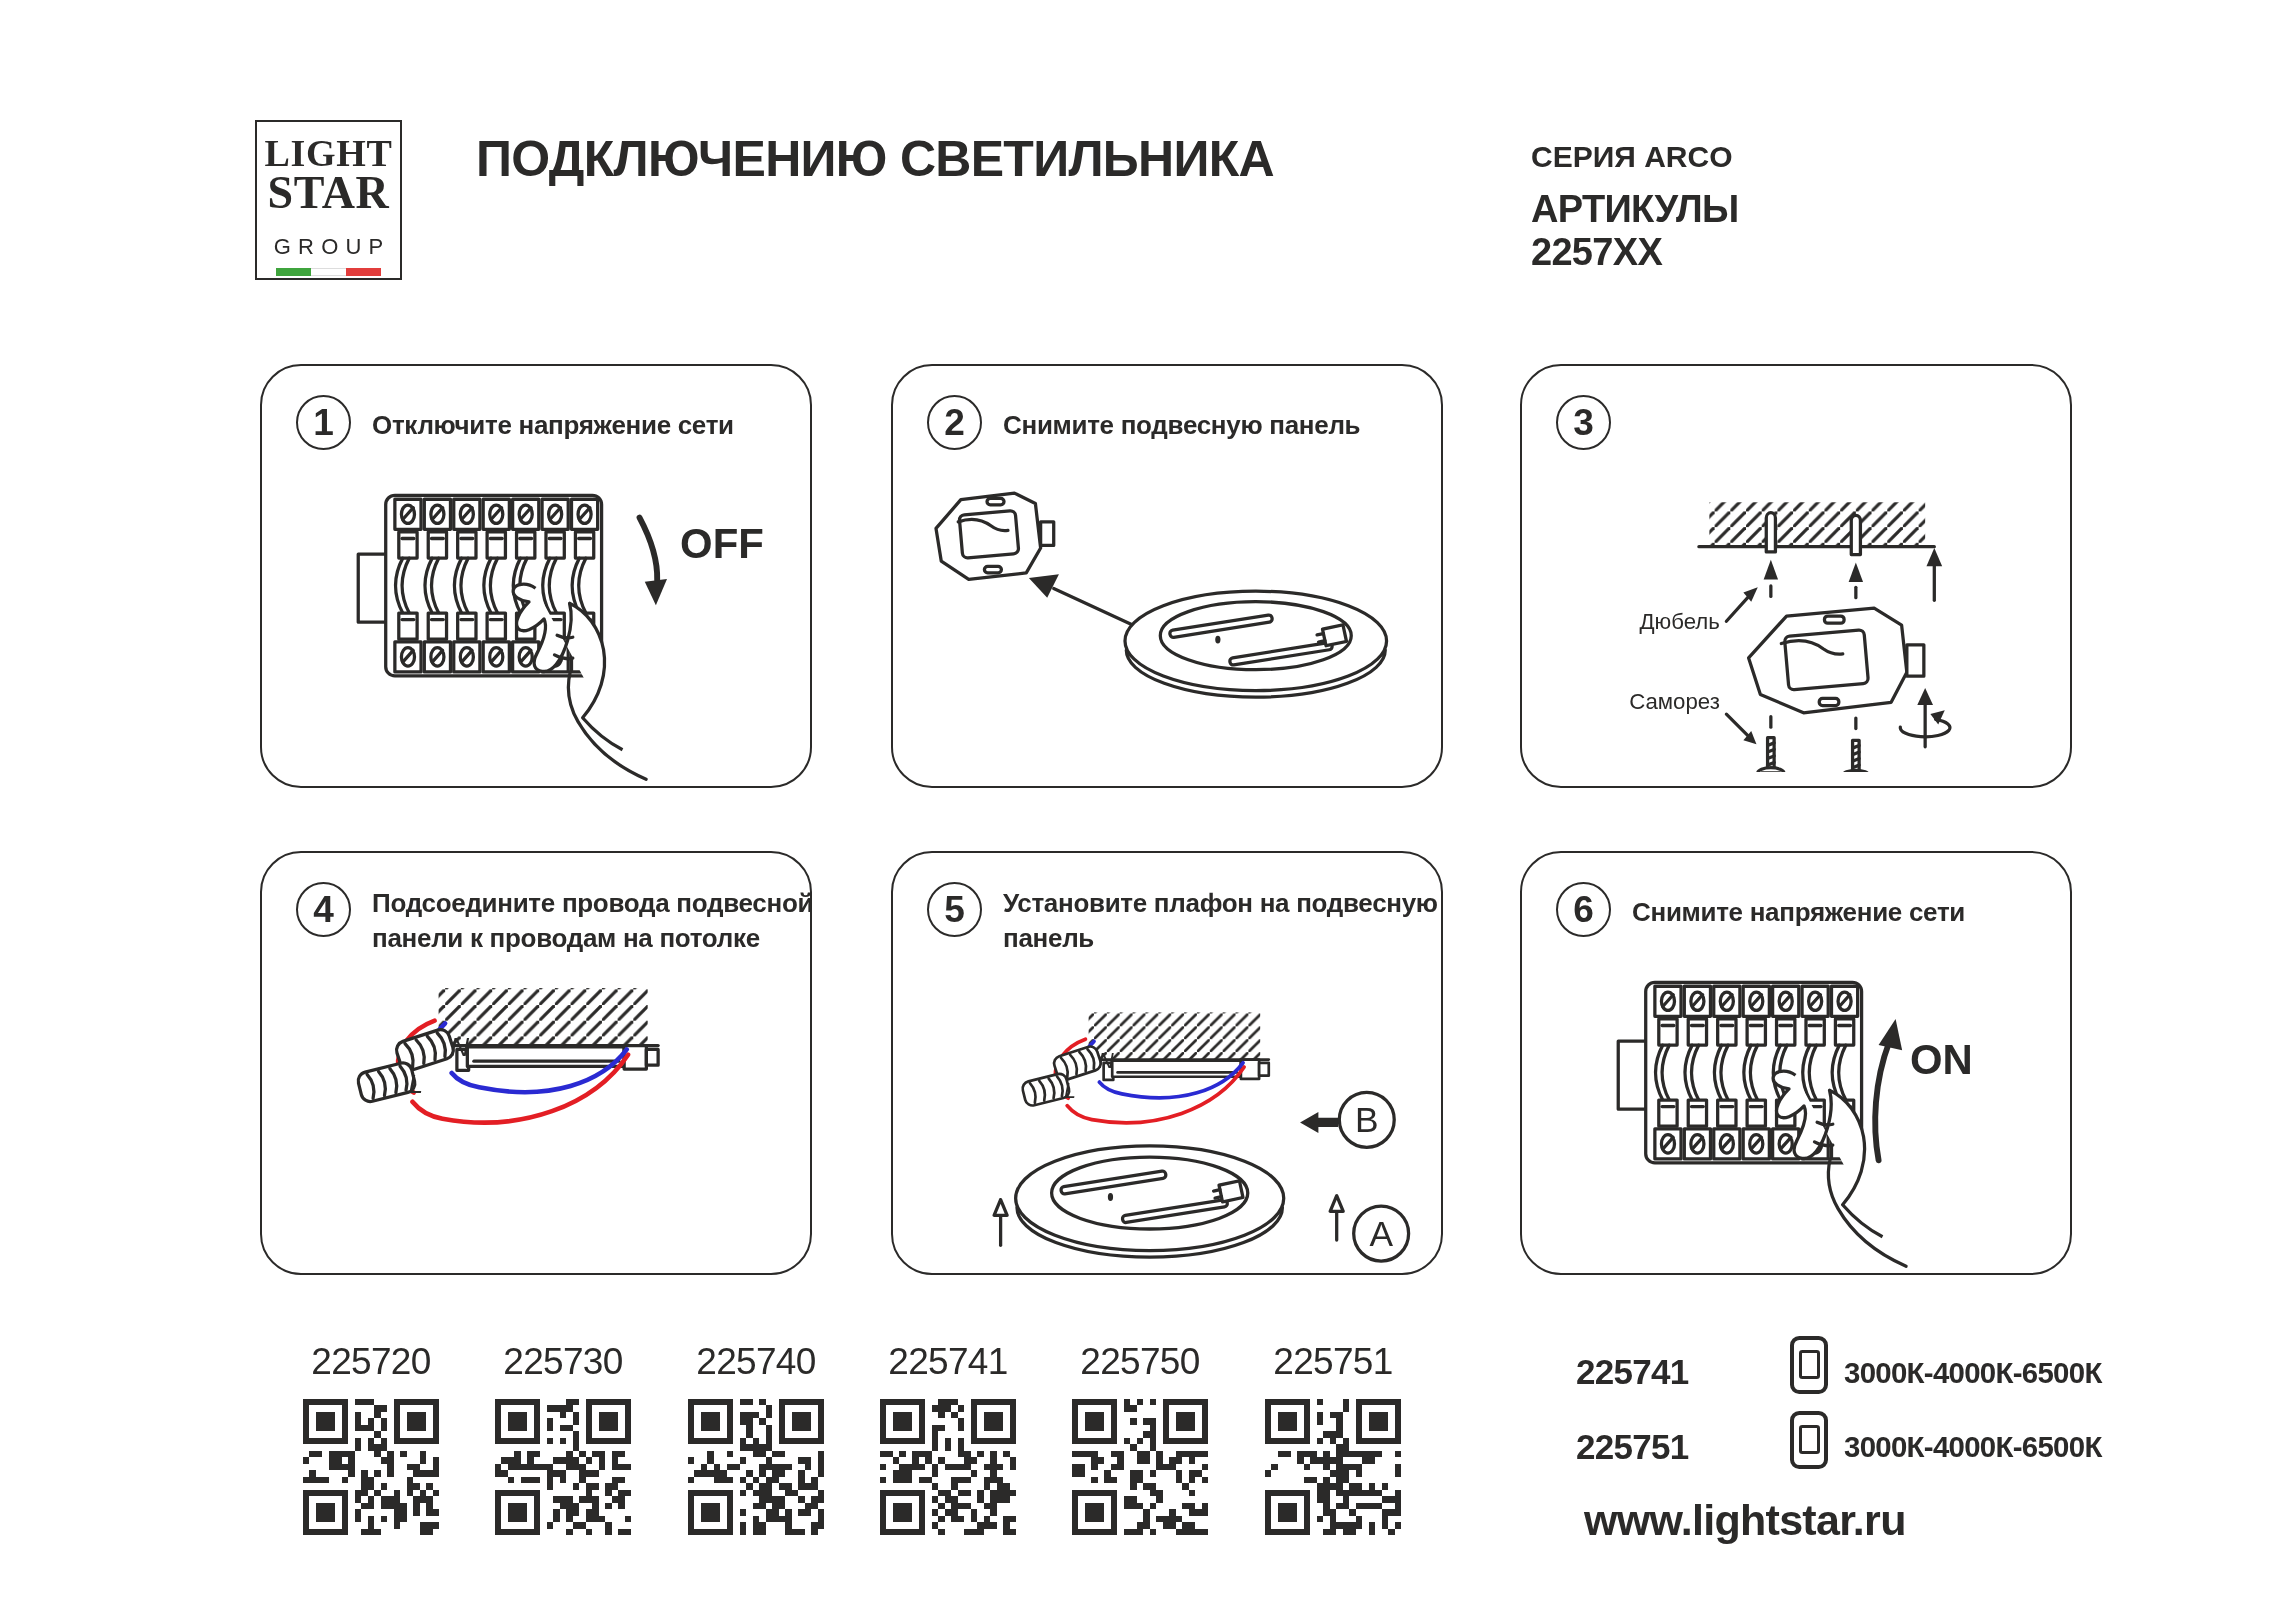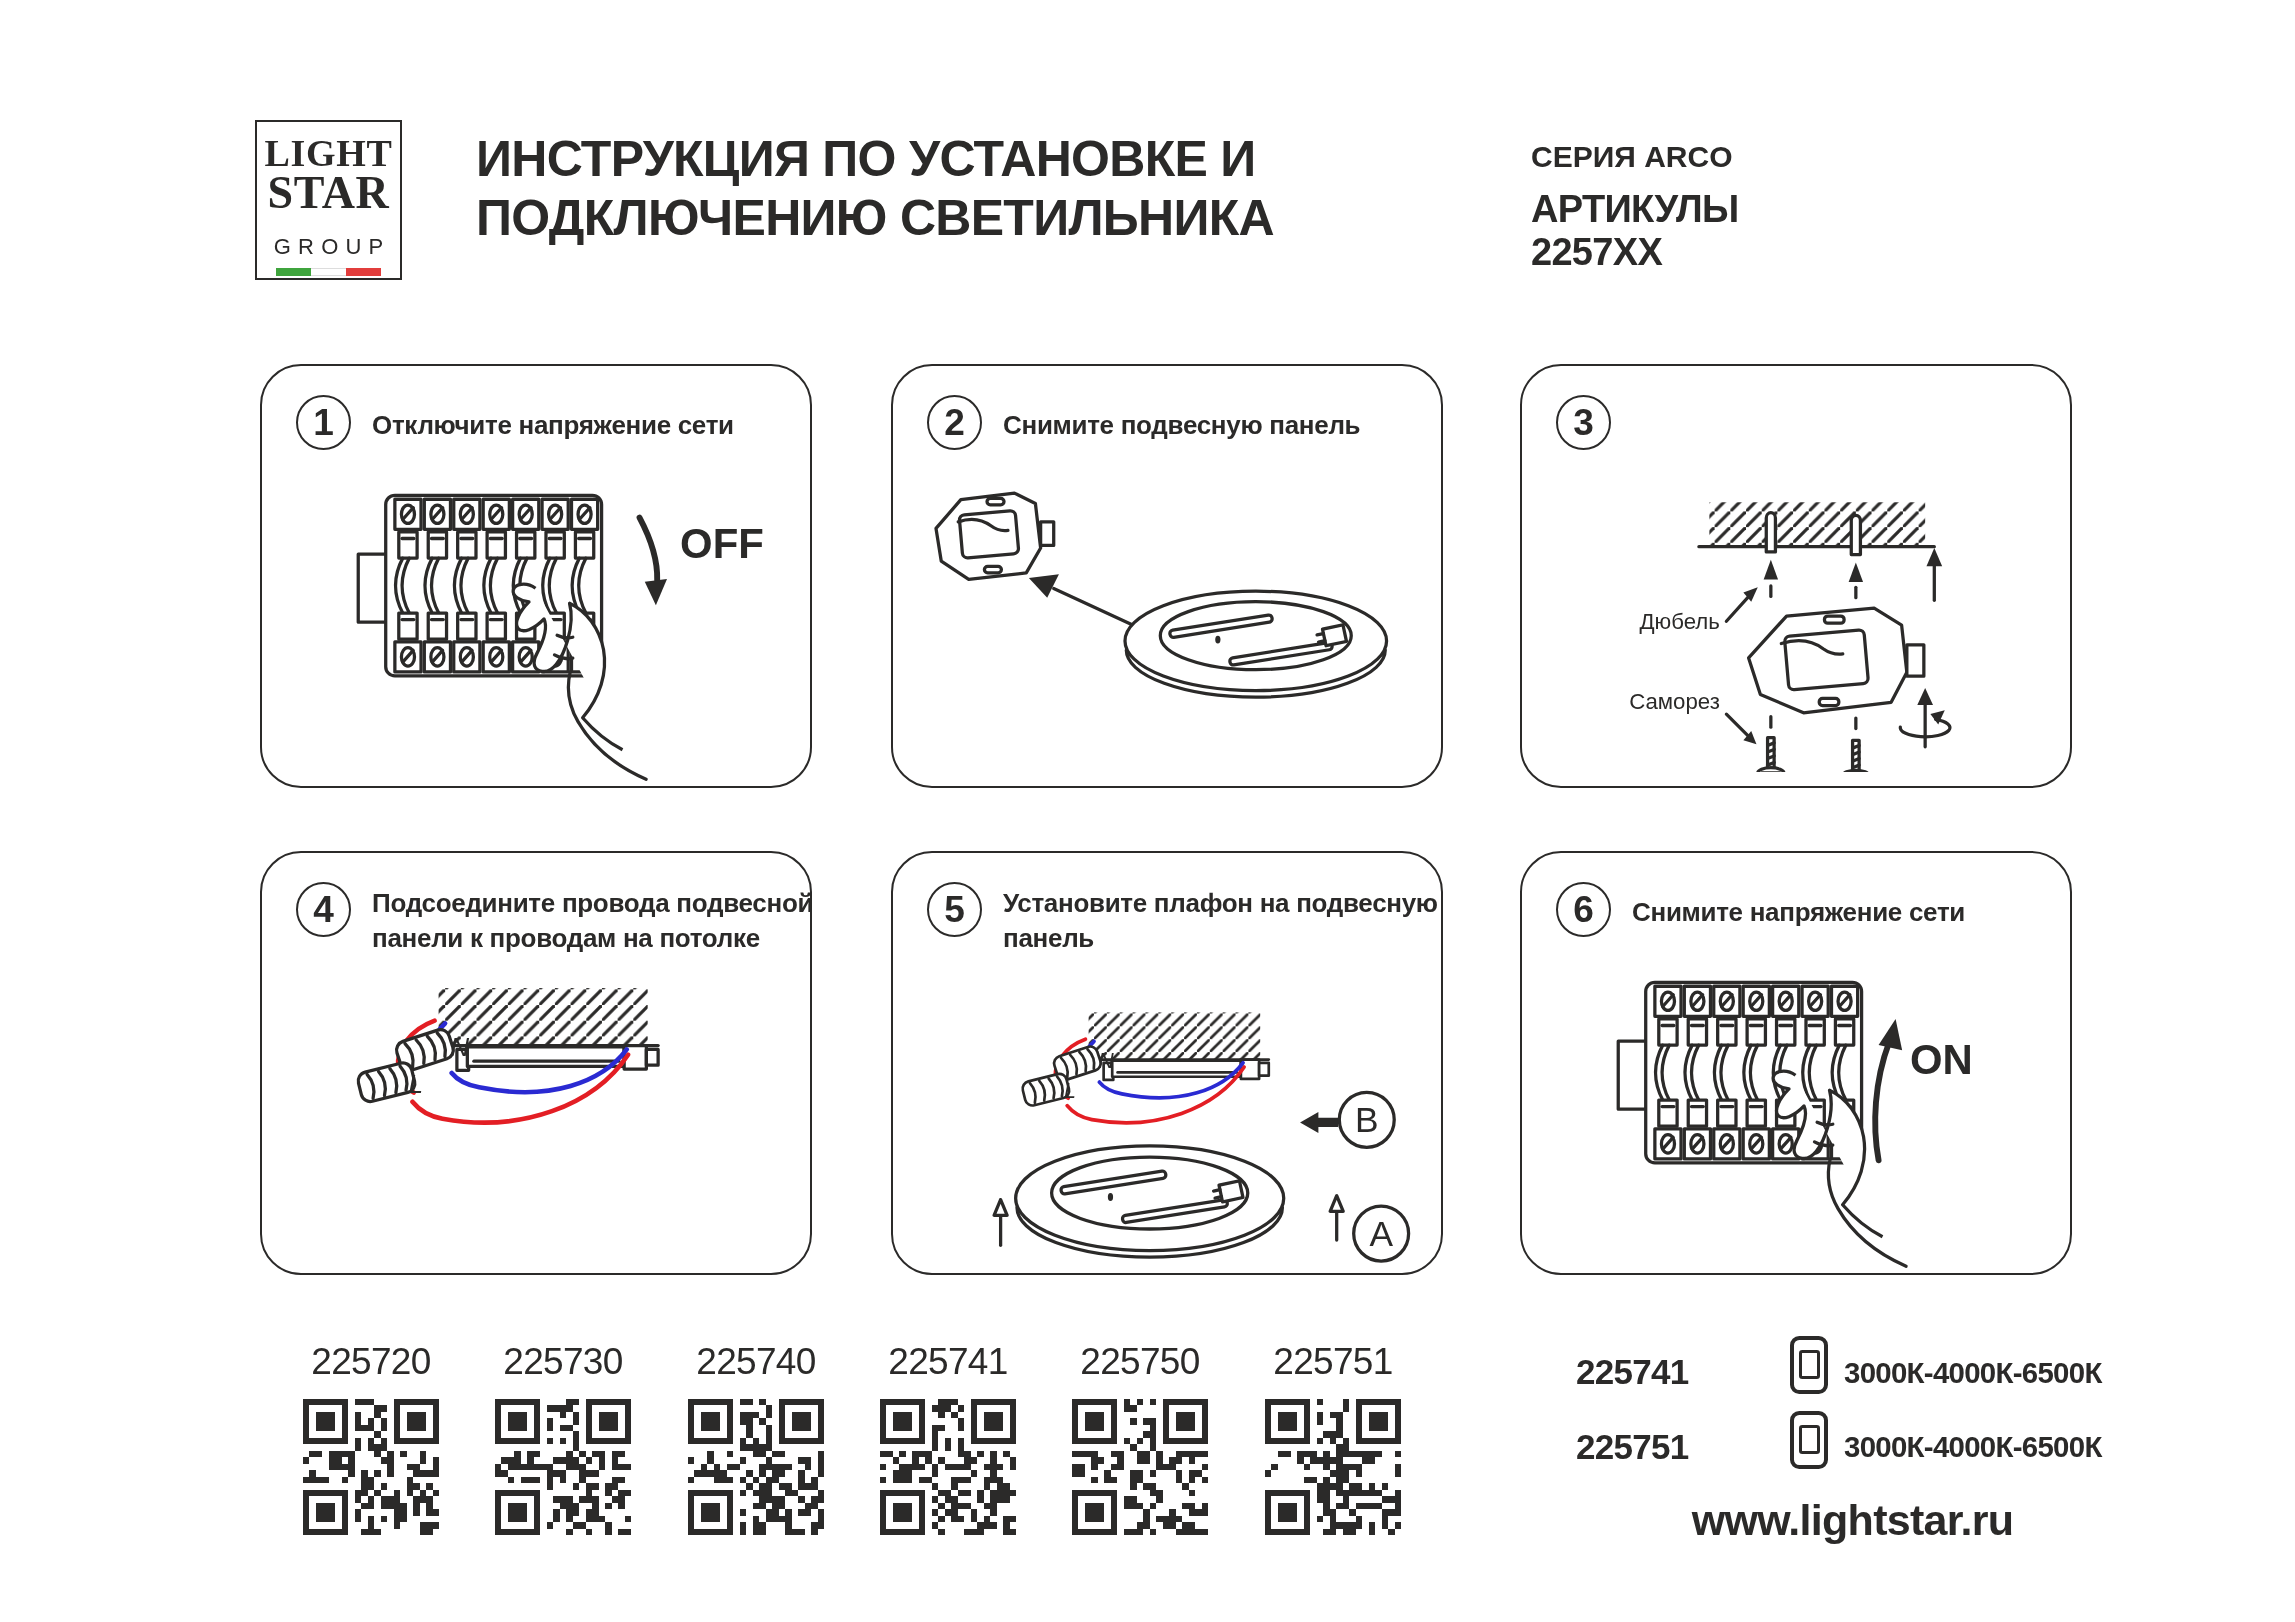--- a/index.html
+++ b/index.html
@@ -53,38 +53,37 @@
   .svg-marker{font-size:54px;font-weight:400}
   .svg-wire{font-size:40px;font-style:italic;font-weight:400}
 
   
   .article-num{position:absolute;top:1341px;width:170px;text-align:center;font-size:37px;font-weight:400;letter-spacing:-0.7px}
   .qr{position:absolute;top:1399px;width:136px;height:136px}
   .variant-num{position:absolute;font-size:35px;font-weight:700;letter-spacing:-0.7px}
   .remote{position:absolute;width:38px;height:58px;border:4.6px solid var(--ink);border-radius:9.2px;background:#fff}
   .remote-inner{width:21px;height:29px;border:3.3px solid var(--ink);border-radius:3.3px;margin:9.8px auto 0}
   .temp{position:absolute;font-size:29.4px;font-weight:700;letter-spacing:-0.7px}
-  .website{left:1584px;top:1496px;width:537px;text-align:center;font-size:43px;font-weight:700;letter-spacing:-0.7px}
+  .website{left:1584px;top:1496px;width:537px;font-size:43px;font-weight:700;letter-spacing:-0.7px}
 </style>
 </head>
 <body>
 
 <div class="abs logo-box">
   <div class="logo-light">LIGHT</div>
   <div class="logo-star">STAR</div>
   <div class="logo-group">GROUP</div>
   <div class="logo-flag">
     <div class="flag-green"></div>
     <div class="flag-white"></div>
     <div class="flag-red"></div>
   </div>
 </div>
 
 <div class="abs title">
-  <div>ИНСТРУКЦИЯ ПО УСТАНОВКЕ И</div>
   <div>ПОДКЛЮЧЕНИЮ СВЕТИЛЬНИКА</div>
 </div>
 
 <div class="abs series-block">
   <div class="series">СЕРИЯ ARCO</div>
   <div class="articles-label">АРТИКУЛЫ 2257XX</div>
 </div>
 
 <div class="panel" style="left:260px;top:364px">
   <div class="step-circle">1</div>

